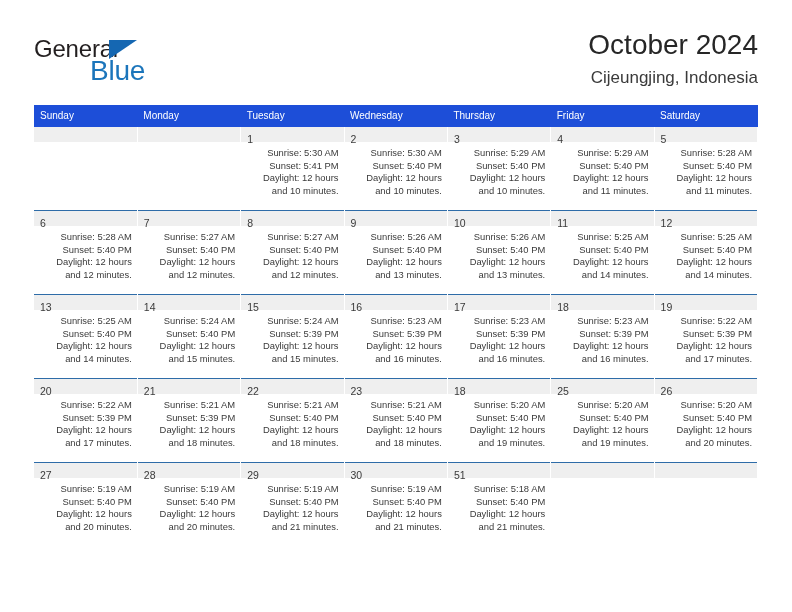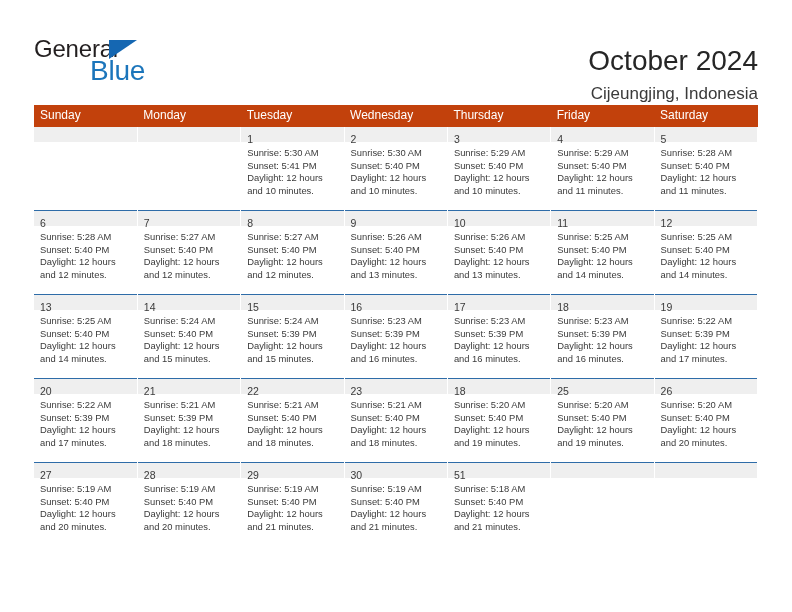--- a/index.html
+++ b/index.html
@@ -62,21 +62,20 @@
     letter-spacing: -0.2px;
     color: #1b75bb;
     line-height: 26px;
   }
 
   .title-block {
     position: absolute;
     right: 0;
     top: 0;
     text-align: right;
-    margin-top: 16px;
   }
   .month-title {
     font-size: 28px;
     color: #262626;
     line-height: 34px;
     font-weight: normal;
     white-space: nowrap;
   }
   .location {
     font-size: 17px;
@@ -89,23 +88,23 @@
   
   .calendar {
     position: absolute;
     left: 34px;
     top: 105px;
     width: 724px;
     border-collapse: collapse;
     table-layout: fixed;
   }
   .calendar th {
-    background: #c2410c;
+    background: #1d4ed8;
     color: #ffffff;
-    font-size: 12px;
+    font-size: 10px;
     font-weight: normal;
     text-align: left;
     padding: 4px 0 5px 6px;
     line-height: 13px;
   }
   .calendar td {
     width: 103.43px;
     height: 83px;
     vertical-align: top;
     padding: 0;
@@ -122,20 +121,21 @@
     padding: 2px 0 1px 6px;
     box-sizing: border-box;
   }
   .daynum {
     font-size: 10.5px;
     color: #3a3a3a;
     line-height: 12px;
   }
   .cell-body {
     padding: 5px 5px 0 6px;
+    text-align: right;
   }
   .cell-line {
     font-size: 9.4px;
     color: #3a3a3a;
     line-height: 12.6px;
     white-space: nowrap;
   }
   .empty .daynum-band {
     background: #efefef;
   }

